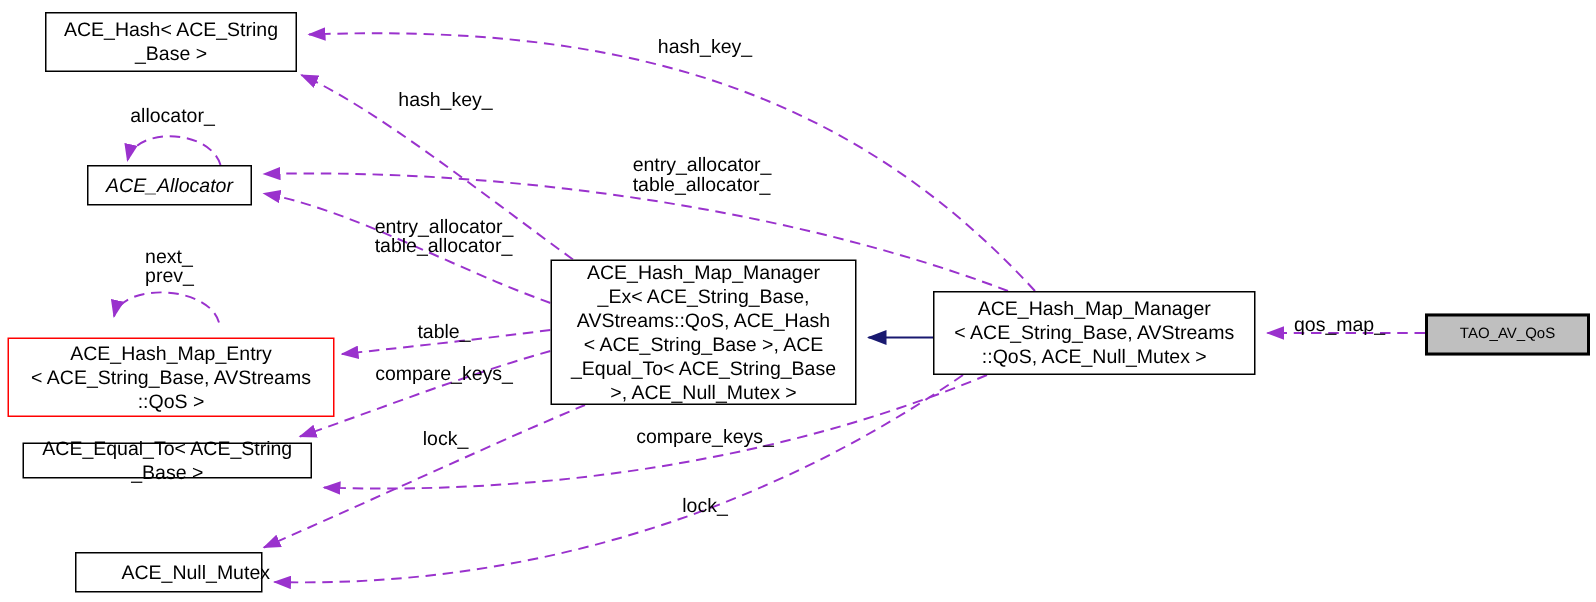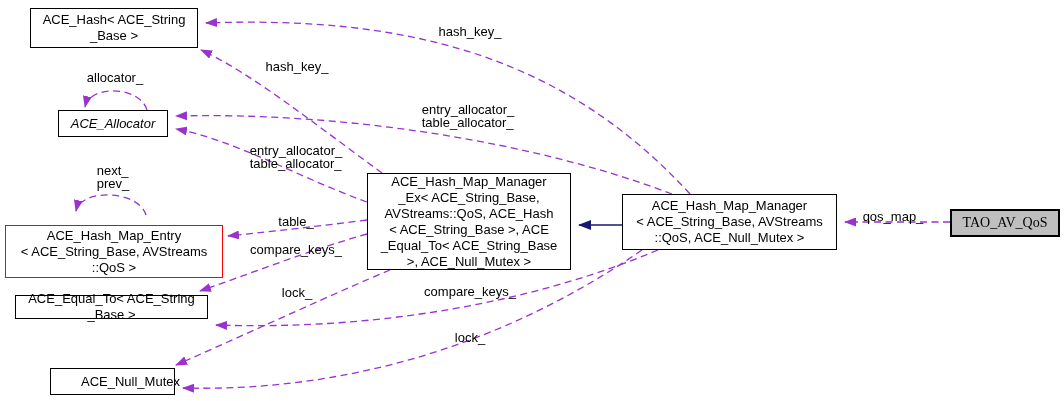--- a/index.html
+++ b/index.html
@@ -25,21 +25,21 @@
   .ah-navy{fill:var(--edge-inherit);stroke:none;}
   .node{
     position:absolute;box-sizing:border-box;
     border:1px solid var(--node-border);
     background:var(--background);
     display:flex;align-items:center;justify-content:center;
     text-align:center;font-size:13px;line-height:16px;
     white-space:pre-line;
   }
   .node.red{border-color:var(--entry-border);}
-  .node.current{background:var(--current-node-fill);border-width:2px;font-size:14px;font-family:Liberation Serif, serif;}
+  .node.current{background:var(--current-node-fill);border-width:2px;font-size:10px;}
   .elabel{
     position:absolute;transform:translate(-50%,-50%);
     font-size:13px;line-height:13px;text-align:left;
     white-space:pre-line;
   }
 </style>
 </head>
 <body>
 
 <div id="stage">

